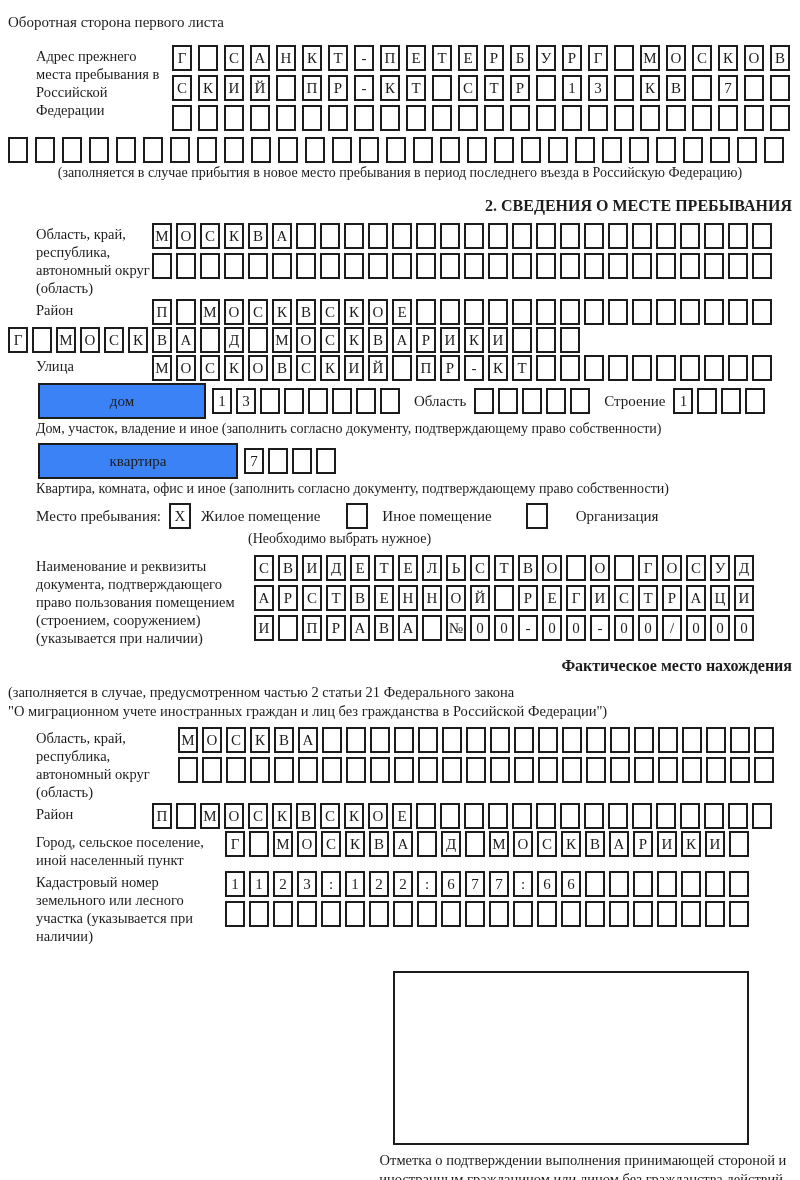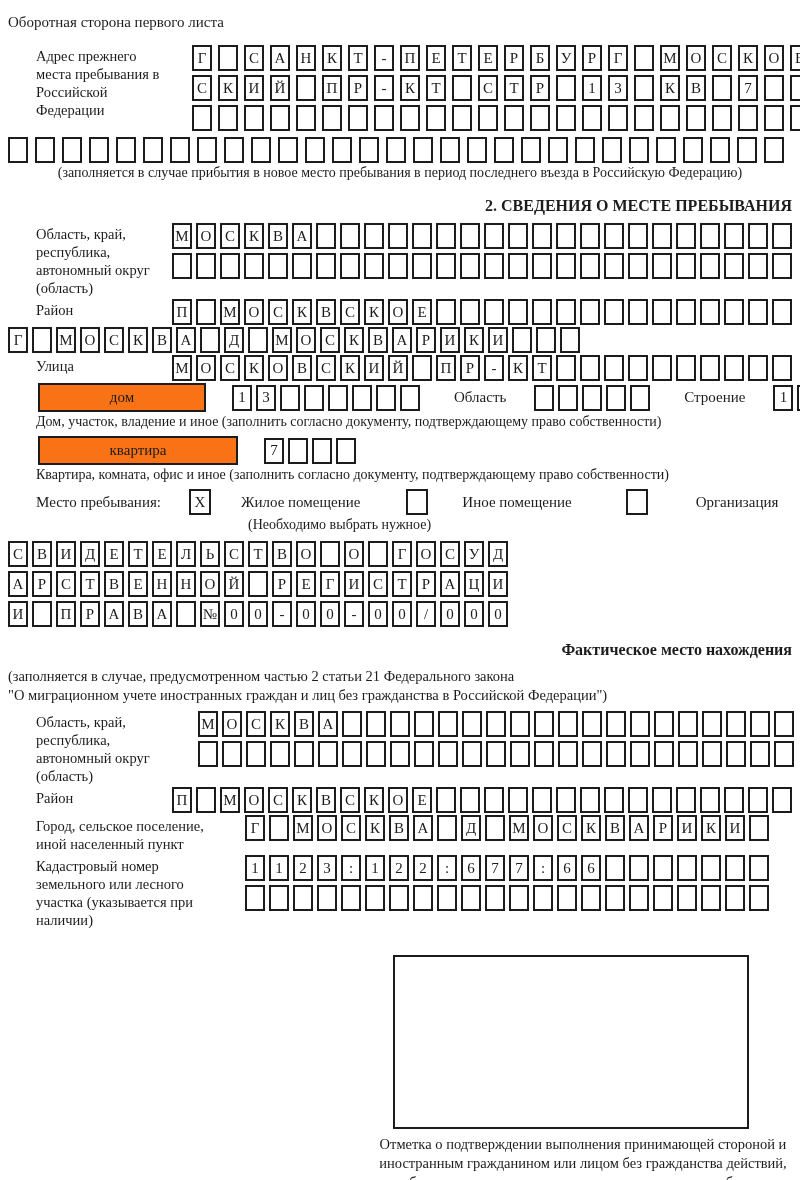--- a/index.html
+++ b/index.html
@@ -2,39 +2,39 @@
 <html><head>
 <meta charset="utf-8">
 <style>
   html,body{margin:0;padding:0;background:#fff;}
   body{
     width:800px;min-height:1180px;box-sizing:border-box;
     font-family:"Liberation Serif","DejaVu Serif",serif;
     color:#1c1c1c;padding:14px 8px 10px 8px;position:relative;
   }
   .corner{ font-size:15px;padding-right:56px;margin-bottom:14px; }
-  .row{ display:flex;align-items:flex-start;margin-bottom:2px;gap:20px; }
+  .row{ display:flex;align-items:flex-start;margin-bottom:2px; }
   .row-label{ font-size:14.5px;line-height:18px;margin-left:28px;flex:none;padding-top:2px; }
   .w136{width:136px;} .w116{width:116px;} .w142{width:142px;} .w189{width:189px;} .w218{width:218px;}
   .cells{ display:flex;flex:none; }
   .cellcol{ display:flex;flex-direction:column; }
   .cellcol .crow{ display:flex;margin-bottom:4px; }
   .cell{
     box-sizing:border-box;width:20px;height:26px;border:2px solid #1c1c1c;
     margin-right:4px;display:flex;align-items:center;justify-content:center;
     font-size:15px;line-height:1;flex:none;background:#fff;
   }
   .g26 .cell{margin-right:6px;}
   .g27 .cell{margin-right:7px;}
   .fullrow{margin-left:0;}
   .note{ font-size:14px;text-align:center;margin:2px 0 6px 0; }
   .sec-title{ font-size:16px;font-weight:bold;text-align:right;margin:16px 0 8px 0; }
   .namedbox{
-    box-sizing:border-box;height:29px;border:2px solid #1c1c1c;display:flex;
-    align-items:center;justify-content:center;font-size:15px;flex:none;background:#f97316;
+    box-sizing:border-box;height:36px;border:2px solid #1c1c1c;display:flex;
+    align-items:center;justify-content:center;font-size:15px;flex:none;background:#3b82f6;
   }
   .houseline{ margin-left:30px;align-items:center; }
   .houseline .cell{margin-left:0;}
   .inline-lab{ font-size:15px;margin:0 8px 0 10px;flex:none; }
   .cap{ font-size:14px;margin:2px 0 6px 30px; }
   .stayline{ margin-left:28px;align-items:center;margin-top:4px; }
   .stay-label{ font-size:15px;flex:none; }
   .checkbox{
     box-sizing:border-box;width:22px;height:26px;border:2px solid #1c1c1c;
     display:flex;align-items:center;justify-content:center;font-size:15px;flex:none;background:#fff;
@@ -373,20 +373,21 @@
   <div class="checkbox" style="margin-left:8px;">X</div>
   <div class="opt-label" style="margin-left:10px;">Жилое помещение</div>
   <div class="checkbox" style="margin-left:26px;"></div>
   <div class="opt-label" style="margin-left:14px;">Иное помещение</div>
   <div class="checkbox" style="margin-left:34px;"></div>
   <div class="opt-label" style="margin-left:28px;">Организация</div>
 </div>
 <div class="choose-note">(Необходимо выбрать нужное)</div>
 
 <div class="row">
+  <div class="row-label w218">Наименование и реквизиты документа, подтверждающего право пользования помещением (строением, сооружением) (указывается при наличии)</div>
   <div class="cellcol">
     <div class="crow">
         <span class="cell">С</span>
         <span class="cell">В</span>
         <span class="cell">И</span>
         <span class="cell">Д</span>
         <span class="cell">Е</span>
         <span class="cell">Т</span>
         <span class="cell">Е</span>
         <span class="cell">Л</span>

